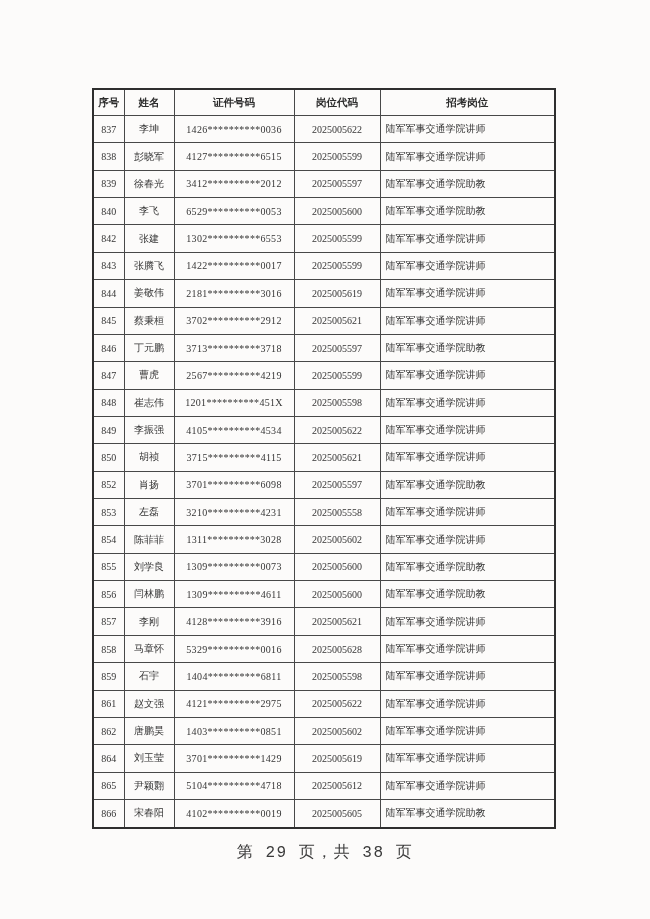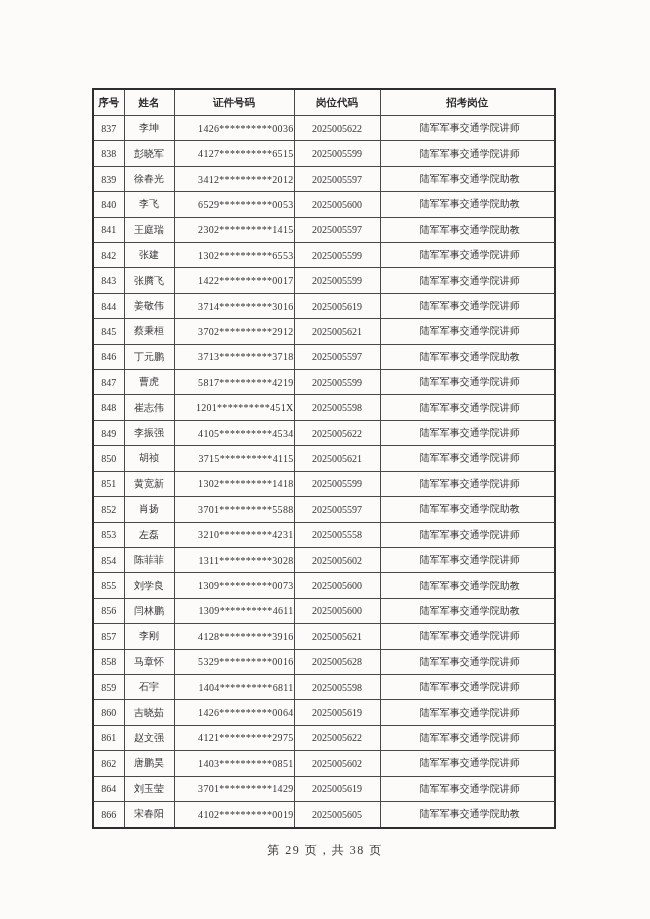--- a/index.html
+++ b/index.html
@@ -34,35 +34,35 @@
   }
   table.roster thead th {
     font-family: "Liberation Sans", sans-serif;
     font-weight: bold;
     font-size: 10.5px;
     height: 25px;
     color: #2c2c2c;
   }
   table.roster td.cell-id-number {
     letter-spacing: 0.3px;
-    text-align: right;
   }
   table.roster td.cell-position {
-    text-align: center;
+    text-align: left;
     padding-left: 5px;
   }
   .page-footer {
     position: absolute;
     left: 0;
     top: 842px;
     width: 100%;
     text-align: center;
-    font-size: 12px;
+    font-size: 16px;
     letter-spacing: 1.5px;
     color: #3a3a3a;
+    font-family: Liberation Mono, monospace;
   }
 </style>
 </head>
 <body>
 
 <div class="page">
 
   <table class="roster">
     <colgroup>
       <col style="width:31px">
@@ -103,65 +103,58 @@
           <td class="cell-position">陆军军事交通学院助教</td>
         </tr>
         <tr>
           <td class="cell-index">840</td>
           <td class="cell-name">李飞</td>
           <td class="cell-id-number">6529**********0053</td>
           <td class="cell-position-code">2025005600</td>
           <td class="cell-position">陆军军事交通学院助教</td>
         </tr>
         <tr>
-          <td class="cell-index">841</td>
-          <td class="cell-name">王庭瑞</td>
-          <td class="cell-id-number">2302**********1415</td>
-          <td class="cell-position-code">2025005597</td>
-          <td class="cell-position">陆军军事交通学院助教</td>
-        </tr>
-        <tr>
           <td class="cell-index">842</td>
           <td class="cell-name">张建</td>
           <td class="cell-id-number">1302**********6553</td>
           <td class="cell-position-code">2025005599</td>
           <td class="cell-position">陆军军事交通学院讲师</td>
         </tr>
         <tr>
           <td class="cell-index">843</td>
           <td class="cell-name">张腾飞</td>
           <td class="cell-id-number">1422**********0017</td>
           <td class="cell-position-code">2025005599</td>
           <td class="cell-position">陆军军事交通学院讲师</td>
         </tr>
         <tr>
           <td class="cell-index">844</td>
           <td class="cell-name">姜敬伟</td>
-          <td class="cell-id-number">3714**********3016</td>
+          <td class="cell-id-number">2181**********3016</td>
           <td class="cell-position-code">2025005619</td>
           <td class="cell-position">陆军军事交通学院讲师</td>
         </tr>
         <tr>
           <td class="cell-index">845</td>
           <td class="cell-name">蔡秉桓</td>
           <td class="cell-id-number">3702**********2912</td>
           <td class="cell-position-code">2025005621</td>
           <td class="cell-position">陆军军事交通学院讲师</td>
         </tr>
         <tr>
           <td class="cell-index">846</td>
           <td class="cell-name">丁元鹏</td>
           <td class="cell-id-number">3713**********3718</td>
           <td class="cell-position-code">2025005597</td>
           <td class="cell-position">陆军军事交通学院助教</td>
         </tr>
         <tr>
           <td class="cell-index">847</td>
           <td class="cell-name">曹虎</td>
-          <td class="cell-id-number">5817**********4219</td>
+          <td class="cell-id-number">2567**********4219</td>
           <td class="cell-position-code">2025005599</td>
           <td class="cell-position">陆军军事交通学院讲师</td>
         </tr>
         <tr>
           <td class="cell-index">848</td>
           <td class="cell-name">崔志伟</td>
           <td class="cell-id-number">1201**********451X</td>
           <td class="cell-position-code">2025005598</td>
           <td class="cell-position">陆军军事交通学院讲师</td>
         </tr>
@@ -173,30 +166,23 @@
           <td class="cell-position">陆军军事交通学院讲师</td>
         </tr>
         <tr>
           <td class="cell-index">850</td>
           <td class="cell-name">胡祯</td>
           <td class="cell-id-number">3715**********4115</td>
           <td class="cell-position-code">2025005621</td>
           <td class="cell-position">陆军军事交通学院讲师</td>
         </tr>
         <tr>
-          <td class="cell-index">851</td>
-          <td class="cell-name">黄宽新</td>
-          <td class="cell-id-number">1302**********1418</td>
-          <td class="cell-position-code">2025005599</td>
-          <td class="cell-position">陆军军事交通学院讲师</td>
-        </tr>
-        <tr>
           <td class="cell-index">852</td>
           <td class="cell-name">肖扬</td>
-          <td class="cell-id-number">3701**********5588</td>
+          <td class="cell-id-number">3701**********6098</td>
           <td class="cell-position-code">2025005597</td>
           <td class="cell-position">陆军军事交通学院助教</td>
         </tr>
         <tr>
           <td class="cell-index">853</td>
           <td class="cell-name">左磊</td>
           <td class="cell-id-number">3210**********4231</td>
           <td class="cell-position-code">2025005558</td>
           <td class="cell-position">陆军军事交通学院讲师</td>
         </tr>
@@ -236,27 +222,20 @@
           <td class="cell-position">陆军军事交通学院讲师</td>
         </tr>
         <tr>
           <td class="cell-index">859</td>
           <td class="cell-name">石宇</td>
           <td class="cell-id-number">1404**********6811</td>
           <td class="cell-position-code">2025005598</td>
           <td class="cell-position">陆军军事交通学院讲师</td>
         </tr>
         <tr>
-          <td class="cell-index">860</td>
-          <td class="cell-name">吉晓茹</td>
-          <td class="cell-id-number">1426**********0064</td>
-          <td class="cell-position-code">2025005619</td>
-          <td class="cell-position">陆军军事交通学院讲师</td>
-        </tr>
-        <tr>
           <td class="cell-index">861</td>
           <td class="cell-name">赵文强</td>
           <td class="cell-id-number">4121**********2975</td>
           <td class="cell-position-code">2025005622</td>
           <td class="cell-position">陆军军事交通学院讲师</td>
         </tr>
         <tr>
           <td class="cell-index">862</td>
           <td class="cell-name">唐鹏昊</td>
           <td class="cell-id-number">1403**********0851</td>
@@ -264,20 +243,27 @@
           <td class="cell-position">陆军军事交通学院讲师</td>
         </tr>
         <tr>
           <td class="cell-index">864</td>
           <td class="cell-name">刘玉莹</td>
           <td class="cell-id-number">3701**********1429</td>
           <td class="cell-position-code">2025005619</td>
           <td class="cell-position">陆军军事交通学院讲师</td>
         </tr>
         <tr>
+          <td class="cell-index">865</td>
+          <td class="cell-name">尹颖翾</td>
+          <td class="cell-id-number">5104**********4718</td>
+          <td class="cell-position-code">2025005612</td>
+          <td class="cell-position">陆军军事交通学院讲师</td>
+        </tr>
+        <tr>
           <td class="cell-index">866</td>
           <td class="cell-name">宋春阳</td>
           <td class="cell-id-number">4102**********0019</td>
           <td class="cell-position-code">2025005605</td>
           <td class="cell-position">陆军军事交通学院助教</td>
         </tr>
       </tbody>
   </table>
 
   <div class="page-footer">第 29 页，共 38 页</div>

